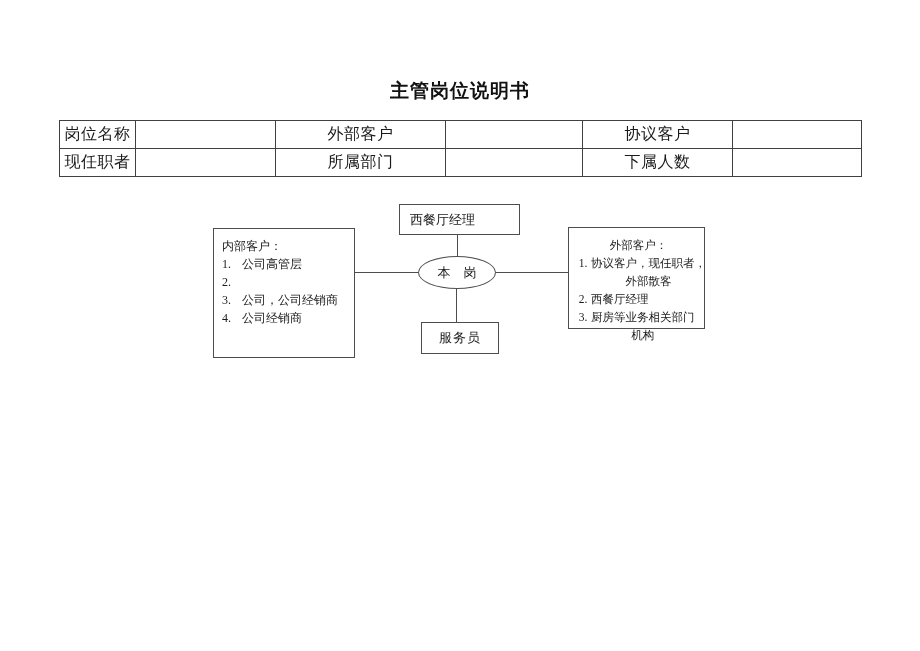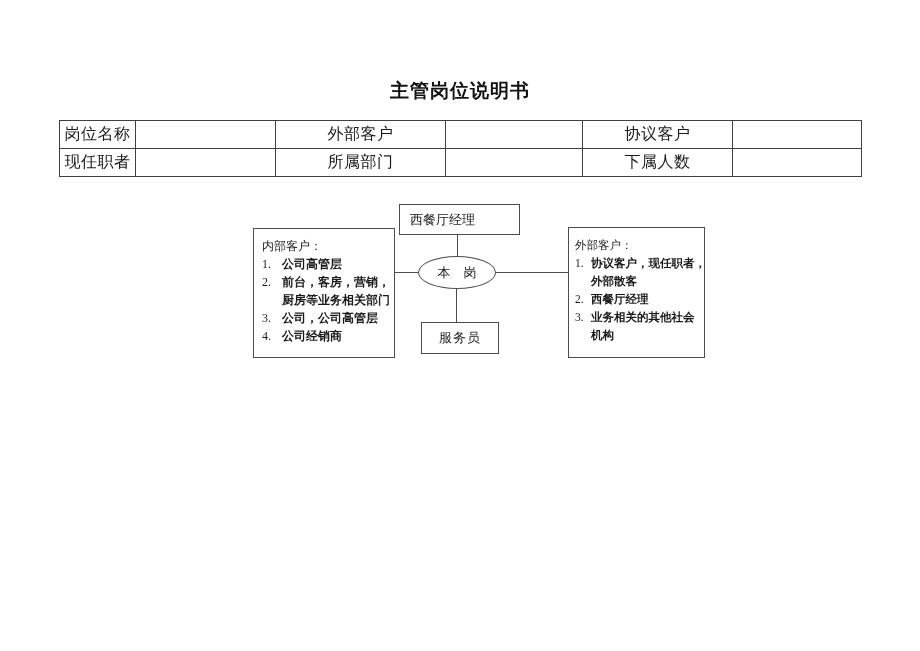--- a/index.html
+++ b/index.html
@@ -85,32 +85,32 @@
     position: absolute;
     border: 1px solid #4d4d4d;
     background: #ffffff;
     color: #1a1a1a;
     line-height: 18px;
   }
   .box-internal {
     left: 213px; top: 228px; width: 142px; height: 130px;
     padding: 8px 4px 0 8px;
     font-size: 12px;
-    margin-left: 40px;
   }
   .box-external {
-    left: 568px; top: 227px; width: 137px; height: 131px;
+    left: 568px; top: 227px; width: 137px; height: 102px;
     padding: 8px 2px 0 6px;
     font-size: 11.5px;
+    text-align: center;
   }
   .cust-heading { white-space: pre; }
   .cust-item { display: flex; align-items: flex-start; }
   .cust-item .num { flex: none; width: 20px; }
   .box-external .cust-item .num { width: 16px; }
-  .cust-item .txt { white-space: pre; font-weight: bold; }
+  .cust-item .txt { white-space: pre; }
 </style>
 </head>
 <body>
 
 <div class="page">
 
   <div class="doc-title">主管岗位说明书</div>
 
   <table class="info-table">
     <colgroup>
@@ -155,45 +155,43 @@
     <div class="node rounded node-bottom">服务员</div>
 
     <div class="customer-box box-internal">
       <div class="cust-heading">内部客户：</div>
       <div class="cust-item">
         <span class="num">1.</span>
         <span class="txt">公司高管层</span>
       </div>
       <div class="cust-item">
         <span class="num">2.</span>
-        <span class="txt">前台，客房，营销，
-厨房等业务相关部门</span>
       </div>
       <div class="cust-item">
         <span class="num">3.</span>
-        <span class="txt">公司，公司高管层</span>
+        <span class="txt">公司，公司经销商</span>
       </div>
       <div class="cust-item">
         <span class="num">4.</span>
         <span class="txt">公司经销商</span>
       </div>
     </div>
 
     <div class="customer-box box-external">
       <div class="cust-heading">外部客户：</div>
       <div class="cust-item">
         <span class="num">1.</span>
         <span class="txt">协议客户，现任职者，
 外部散客</span>
       </div>
       <div class="cust-item">
         <span class="num">2.</span>
         <span class="txt">西餐厅经理</span>
       </div>
       <div class="cust-item">
         <span class="num">3.</span>
-        <span class="txt">业务相关的其他社会
+        <span class="txt">厨房等业务相关部门
 机构</span>
       </div>
     </div>
 
   </div>
 </div>
 
 </body></html>

